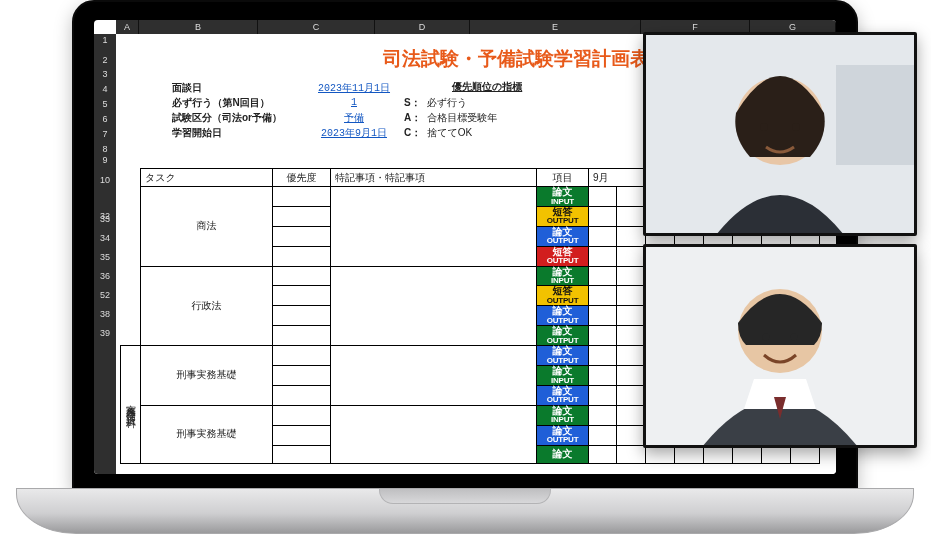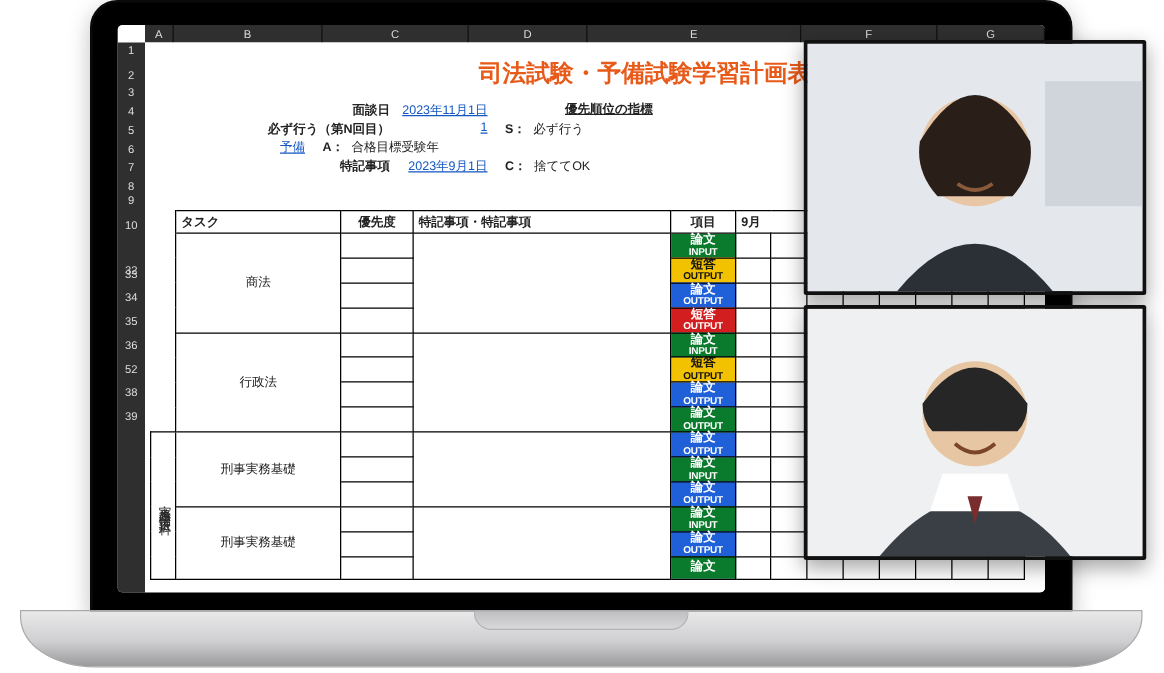--- a/index.html
+++ b/index.html
@@ -29,32 +29,32 @@
 .rowbar span{position:absolute;left:0;width:100%;text-align:center;line-height:1;}
 .cells{position:absolute;left:22px;right:0;top:14px;bottom:0;background:#fff;}
 
 
 .logo{position:absolute;left:16px;top:6px;font-size:26px;font-weight:700;letter-spacing:.5px;}
 .logo .p{color:#e85a1a;display:inline-block;transform:translateY(1px);}
 .title{position:absolute;left:246px;top:12px;font-size:19px;font-weight:700;color:#e85a1a;margin-left:21px;}
 
 .meta{position:absolute;left:56px;top:46px;right:10px;height:90px;font-size:10px;color:#222;}
 .meta .row{display:flex;height:15px;align-items:center;}
-.meta .lab{width:140px;text-align:right;padding-right:6px;font-weight:600;}
-.meta .val{width:72px;text-align:right;text-decoration:underline;color:#1357c2;}
+.meta .lab{width:140px;text-align:left;padding-right:6px;font-weight:600;}
+.meta .val{width:72px;text-align:center;text-decoration:underline;color:#1357c2;font-family:Liberation Mono, monospace;}
 .meta .leg{padding-left:14px;color:#222;}
 .meta .leg b{font-weight:700;margin-right:6px;}
 .meta-head{position:absolute;left:280px;top:0;font-weight:700;text-decoration:underline;}
 
 
 .grid{position:absolute;left:4px;top:134px;right:0;bottom:0;}
 table.tbl{border-collapse:collapse;width:100%;table-layout:fixed;}
 table.tbl td,table.tbl th{border:1px solid #000;font-size:10px;padding:0;height:18px;
   box-sizing:border-box;text-align:center;vertical-align:middle;}
-table.tbl th{background:#fff;font-weight:700;}
+table.tbl th{background:#fff;font-weight:400;}
 .task-lab{font-size:13px;font-weight:500;}
 .catcol{writing-mode:vertical-rl;font-size:10px;letter-spacing:2px;}
 
 
 .tc{color:#fff;font-weight:700;font-size:9px;line-height:1.05;height:18px;}
 .tc.ronbun-in{background:#0a7a2c;}
 .tc.ronbun-out{background:#0a7a2c;}
 .tc.tanto-in{background:#f2c200;color:#111;}
 .tc.tanto-out{background:#d21e1e;}
 .tc.blue{background:#1f5fd8;}
@@ -118,25 +118,26 @@
               <div class="row">
                 <span class="lab">面談日</span>
                 <span class="val">2023年11月1日</span>
               </div>
               <div class="row">
                 <span class="lab">必ず行う（第N回目）</span>
                 <span class="val">1</span>
                 <span class="leg"><b>S：</b><span>必ず行う</span></span>
               </div>
               <div class="row">
+                <span class="lab">試験区分（司法or予備）</span>
                 <span class="val">予備</span>
                 <span class="leg"><b>A：</b><span>合格目標受験年</span></span>
               </div>
               <div class="row">
-                <span class="lab">特記事項</span>
+                <span class="lab">学習開始日</span>
                 <span class="val">2023年9月1日</span>
                 <span class="leg"><b>C：</b><span>捨ててOK</span></span>
               </div>
             </div>
 
             <div class="grid">
               <table class="tbl">
                 <colgroup>
                   <col style="width:20px">
                     <col style="width:132px">

